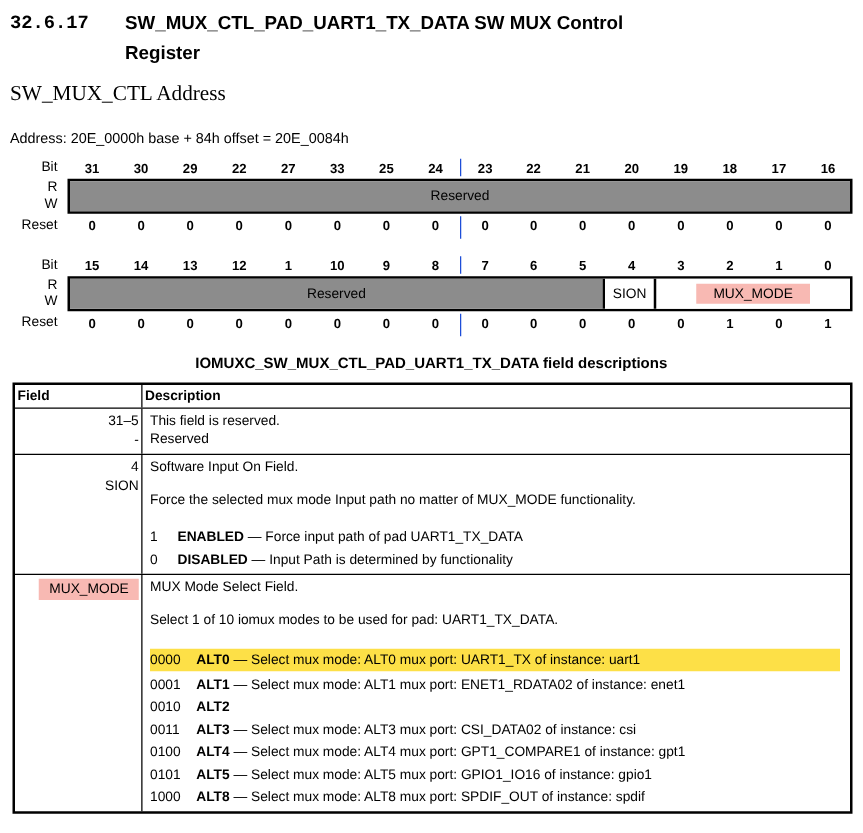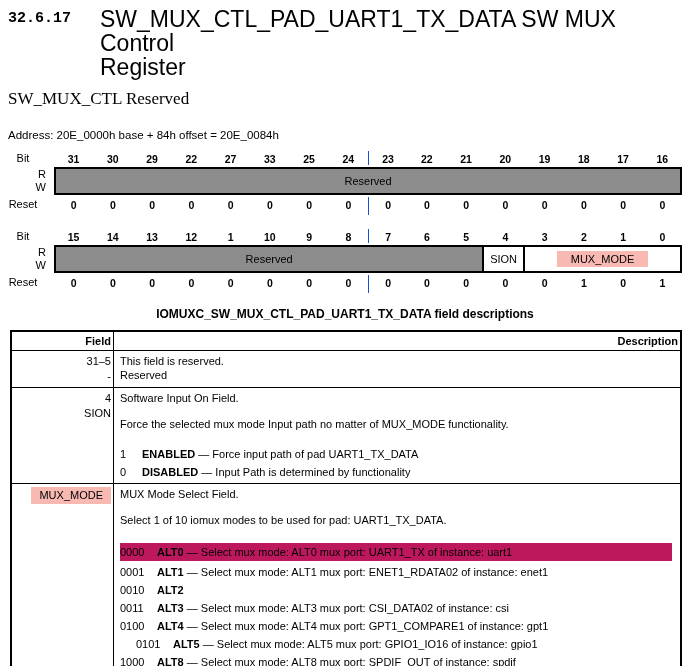--- a/index.html
+++ b/index.html
@@ -2,76 +2,76 @@
 <html><head>
 <meta charset="utf-8">
 <style>
   * { box-sizing: border-box; margin: 0; padding: 0; }
   html, body { width: 690px; height: 666px; background: #ffffff; overflow: hidden; }
   body { font-family: "Liberation Sans", sans-serif; color: #000; }
 
   
   .heading { display: flex; padding: 7px 6px 0 8px; }
   .sec-num { width: 92px; flex-shrink: 0; font-weight: bold; font-size: 15px; line-height: 24px; font-family: Liberation Mono, monospace; }
-  .title-lines { font-weight: normal; font-size: 23px; line-height: 24px; }
+  .title-lines { font-weight: bold; font-size: 15px; line-height: 24px; }
   .subtitle { font-family: "Liberation Serif", serif; font-size: 17px; margin: 10px 0 0 8px; }
   .address { font-size: 11.5px; margin: 20px 0 0 8px; }
 
   
   .reg-grid {
     display: grid;
     grid-template-columns: 54px repeat(16, 1fr);
     grid-template-rows: 14px 28px 18px;
     row-gap: 2px;
     width: 682px;
     margin-top: 10px;
   }
   .reg-grid .cell { font-size: 10.5px; text-align: center; }
   .reg-grid .bitnum, .reg-grid .resetval { font-weight: bold; line-height: 16px; }
-  .reg-grid .lab { font-weight: normal; font-size: 11px; text-align: center; padding-right: 8px; line-height: 15px; }
+  .reg-grid .lab { font-weight: normal; font-size: 11px; text-align: right; padding-right: 8px; line-height: 15px; }
   .reg-grid .tick { border-left: 1px solid #1d4ed8; }
   .rwlab { display: flex; flex-direction: column; justify-content: center; align-items: flex-end; padding-right: 8px; font-size: 11px; line-height: 13px; }
   .regbox { grid-column: 2 / 18; display: flex; border: 2px solid #000; height: 28px; }
   .regbox .field {
     flex-basis: 0; display: flex; align-items: center; justify-content: center;
     font-size: 11px; background: #fff; overflow: hidden; white-space: nowrap;
   }
   .regbox .field + .field { border-left: 2px solid #000; }
   .regbox .field.reserved { background: #8c8c8c; }
   .regbox .field .hl { background: #f8b9b3; padding: 2px 14px; }
 
   
   .tbl-title { text-align: center; font-weight: bold; font-size: 12px; margin-top: 14px; }
   .ftable { margin: 9px 0 0 10px; width: 672px; border: 2px solid #000; font-size: 11px; }
   .frow { display: flex; border-top: 1px solid #000; }
   .frow.hdr { border-top: none; }
   .fcol-field { width: 102px; flex-shrink: 0; border-right: 1px solid #000; text-align: right; padding: 3px 2px; }
   .fcol-desc { flex: 1; padding: 3px 8px 4px 6px; }
-  .hdr .fcol-field, .hdr .fcol-desc { font-weight: bold; text-align: right; padding: 3px 2px; }
+  .hdr .fcol-field, .hdr .fcol-desc { font-weight: bold; text-align: left; padding: 3px 2px; }
   .fline { line-height: 14px; min-height: 14px; }
   .fblank { height: 12px; }
   .vline { display: flex; line-height: 14px; margin-top: 4px; }
   .vline .val { flex-shrink: 0; }
   .vline .kw { font-weight: bold; white-space: pre; }
-  .vline.hl { background: #be185d; padding: 2px 0; margin-top: 4px; }
+  .vline.hl { background: #fde047; padding: 2px 0; margin-top: 4px; }
   .field-hl { background: #f8b9b3; padding: 1px 8px; display: inline-block; }
   .fcol-field .fline { line-height: 15px; }
 </style>
 </head>
 <body>
 
 <div class="heading">
   <div class="sec-num">32.6.17</div>
   <div class="title-lines">
     <div>SW_MUX_CTL_PAD_UART1_TX_DATA SW MUX Control</div>
     <div>Register</div>
   </div>
 </div>
 
-<div class="subtitle">SW_MUX_CTL Reserved</div>
+<div class="subtitle">SW_MUX_CTL Address</div>
 <div class="address">Address: 20E_0000h base + 84h offset = 20E_0084h</div>
 
 <div class="reg-grid">
     <div class="lab cell">Bit</div>
     <div class="bitnum cell">31</div>
     <div class="bitnum cell">30</div>
     <div class="bitnum cell">29</div>
     <div class="bitnum cell">22</div>
     <div class="bitnum cell">27</div>
     <div class="bitnum cell">33</div>
@@ -231,21 +231,21 @@
             <span class="val" style="width: 37px;">0011</span>
             <span class="kw">ALT3 </span>
             <span>— Select mux mode: ALT3 mux port: CSI_DATA02 of instance: csi</span>
           </div>
           <div class="vline">
             <span class="val" style="width: 37px;">0100</span>
             <span class="kw">ALT4 </span>
             <span>— Select mux mode: ALT4 mux port: GPT1_COMPARE1 of instance: gpt1</span>
           </div>
           <div class="vline">
-            <span class="val" style="width: 37px; margin-left: 16px;">0101</span>
+            <span class="val" style="width: 37px;">0101</span>
             <span class="kw">ALT5 </span>
             <span>— Select mux mode: ALT5 mux port: GPIO1_IO16 of instance: gpio1</span>
           </div>
           <div class="vline">
             <span class="val" style="width: 37px;">1000</span>
             <span class="kw">ALT8 </span>
             <span>— Select mux mode: ALT8 mux port: SPDIF_OUT of instance: spdif</span>
           </div>
         </div>
       </div>

